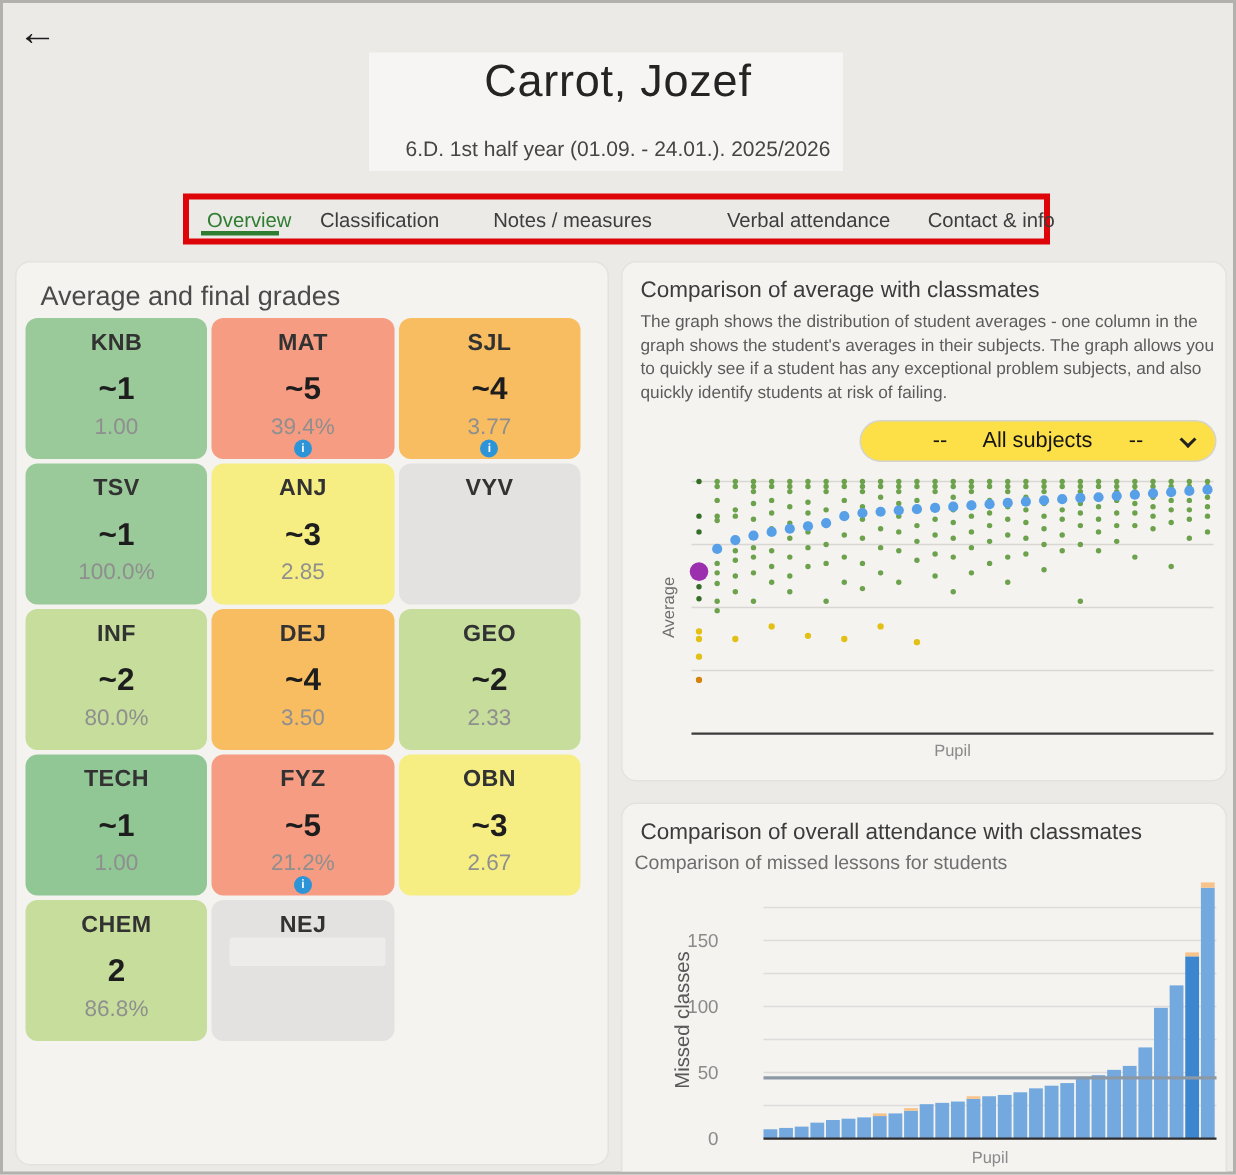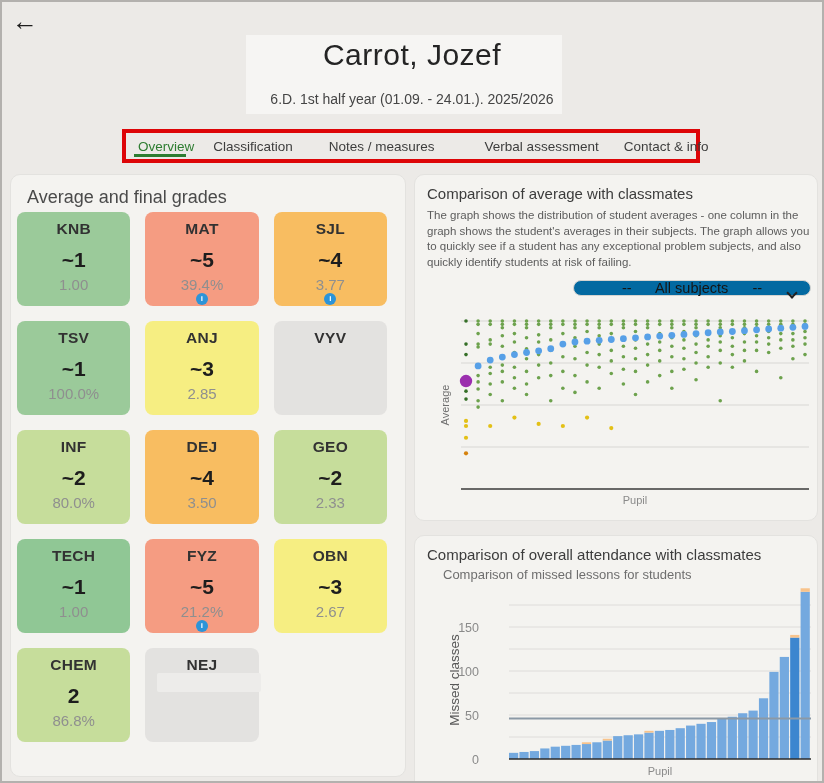--- a/index.html
+++ b/index.html
@@ -30,68 +30,68 @@
 
   
   .panel { position:absolute; background:#f4f3f0; border:1px solid #e3e2df; border-radius:10px; }
   #panel-grades { left:8px; top:172px; width:396px; height:603px; }
   #panel-average { left:412px; top:172px; width:404px; height:347px; }
   #panel-attendance { left:412px; top:533px; width:404px; height:260px; }
   .panel-title { position:absolute; left:16px; top:12px; font-size:18px; color:#4a4a4a; }
 
   
   .cards { position:absolute; left:6px; top:37px; width:370px; display:grid;
-           grid-template-columns:repeat(3,1fr); gap:15px; }
+           grid-template-columns:repeat(3,1fr); gap:3px; }
   .card { position:relative; height:94px; border-radius:8px; cursor:pointer; }
   .card-subject { position:absolute; top:8px; width:100%; text-align:center;
                   font-size:15.5px; font-weight:bold; color:#323232; letter-spacing:.3px; }
   .card-grade { position:absolute; top:36px; width:100%; text-align:center;
                 font-size:21px; font-weight:bold; color:#1d1d1d; }
   .card-value { position:absolute; top:64px; width:100%; text-align:center;
                 font-size:15px; color:#8f8f8f; }
   .card-info { position:absolute; bottom:1px; left:50%; transform:translateX(-50%);
                width:12px; height:12px; border-radius:50%; background:#2d94d8; color:#fff;
                font-size:8px; font-weight:bold; text-align:center; line-height:12px; display:none; }
   .card-ph { position:absolute; left:12px; top:25px; width:104px; height:19px;
              background:#edecea; border-radius:2px; display:none; }
 
   
   .p-title { position:absolute; left:12px; top:10px; font-size:15px; color:#3c3c3c; }
   .p-desc { position:absolute; left:12px; top:33px; width:383px; font-size:11.5px;
             line-height:15.5px; color:#5c5c5c; }
-  .dropdown { position:absolute; left:158px; top:105px; width:238px; height:16px;
-              background:#0369a1; border:1px solid #d4d3d0; border-radius:14px; cursor:pointer;
+  .dropdown { position:absolute; left:158px; top:105px; width:238px; height:28px;
+              background:#fde047; border:1px solid #d4d3d0; border-radius:14px; cursor:pointer;
               display:flex; align-items:center; justify-content:center;
               font-size:14.5px; color:#151515; white-space:pre; }
   .chev { position:absolute; right:14px; top:8px; width:8px; height:8px;
           border-right:2px solid #222; border-bottom:2px solid #222; transform:rotate(45deg); }
   #scatter-svg { position:absolute; left:0; top:128px; }
 
   
-  .p-sub { position:absolute; left:28px; top:31px; font-size:13px; color:#6e6e6e; }
+  .p-sub { position:absolute; left:8px; top:31px; font-size:13px; color:#6e6e6e; }
   #bars-svg { position:absolute; left:0; top:47px; }
 
   svg text { font-family:"Liberation Sans","DejaVu Sans",sans-serif; }
 </style>
 </head>
 <body>
 
 <div class="page">
 
   <div class="back-btn">←</div>
 
   <div class="header-box"></div>
   <div class="page-title">Carrot, Jozef</div>
   <div class="page-subtitle">6.D. 1st half year (01.09. - 24.01.). 2025/2026</div>
 
   <div class="tabbar">
     <div class="tab active">Overview</div>
     <div class="tab">Classification</div>
     <div class="tab">Notes / measures</div>
-    <div class="tab">Verbal assessment</div>
+    <div class="tab">Verbal attendance</div>
     <div class="tab">Contact &amp; info</div>
     <div class="tab-underline"></div>
   </div>
 
   <div class="panel" id="panel-grades">
     <div class="panel-title">Average and final grades</div>
     <div class="cards" id="cards">
         <div class="card" style="background: rgb(155, 202, 154);">
     <div class="card-subject">KNB</div>
     <div class="card-grade">~1</div>

